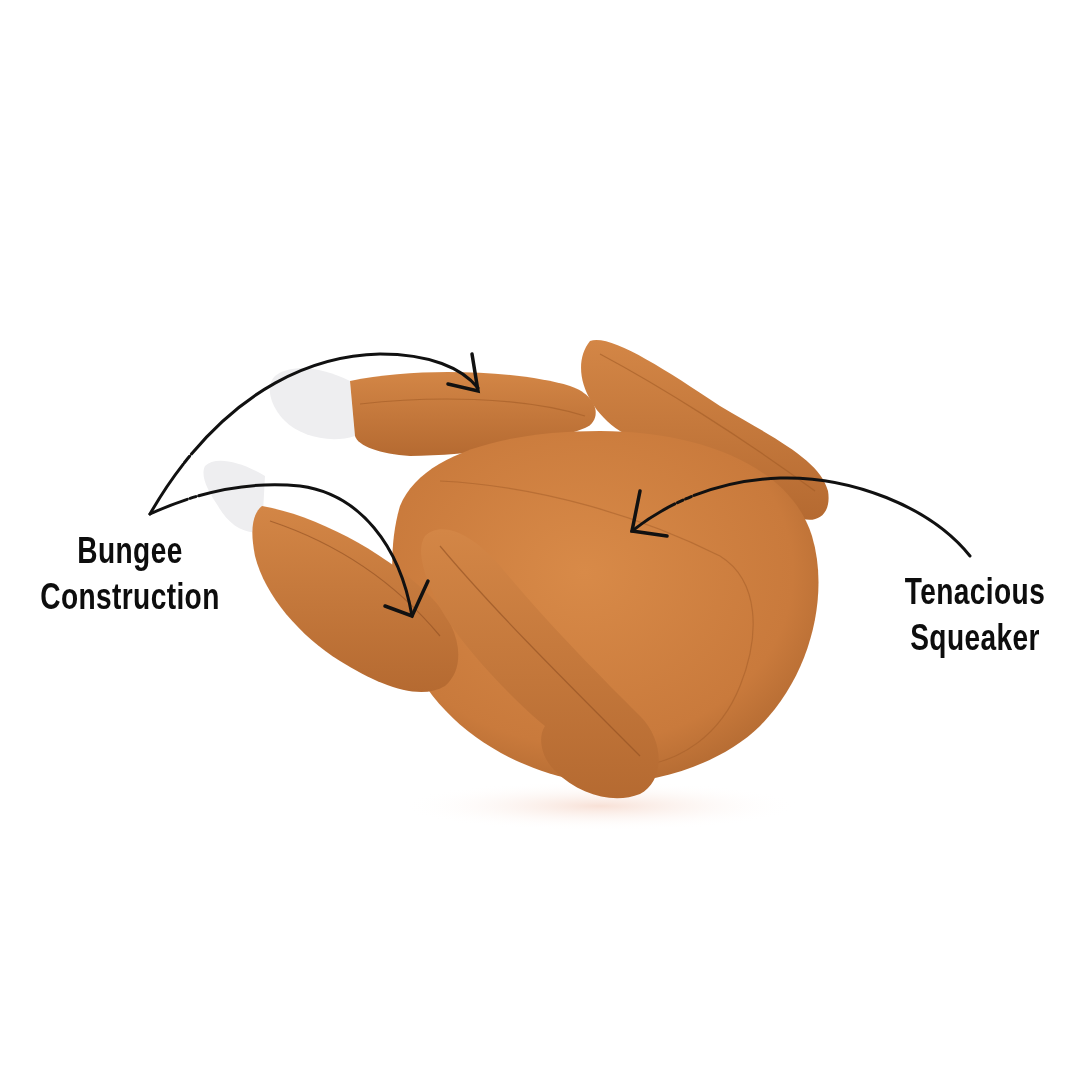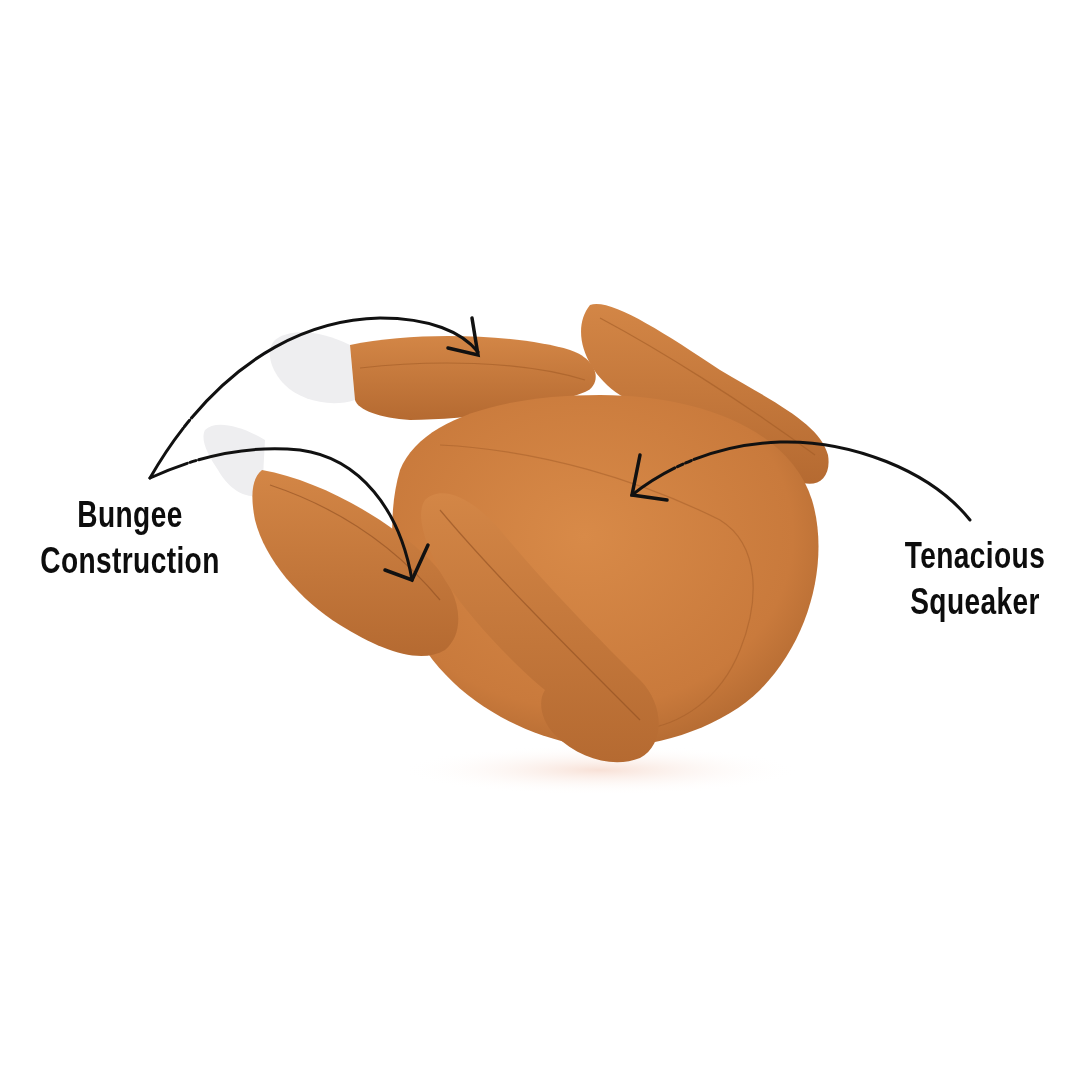--- a/index.html
+++ b/index.html
@@ -1,17 +1,17 @@
 <!DOCTYPE html>
 <html><head>
   <meta charset="utf-8">
   <style>
     html, body { margin: 0; padding: 0; background: #ffffff; }
     body { width: 1080px; height: 1080px; position: relative; overflow: hidden; }
-    .stage { position: absolute; inset: 0; }
+    .stage { position: absolute; inset: 0; margin-top: 36px; }
     .label {
       position: absolute;
       font-family: "Liberation Sans", sans-serif;
       font-weight: 700;
       color: #0d0d0d;
       font-size: 36px;
       line-height: 46px;
       text-align: center;
       letter-spacing: 0.5px;
       transform: scaleX(0.78);

